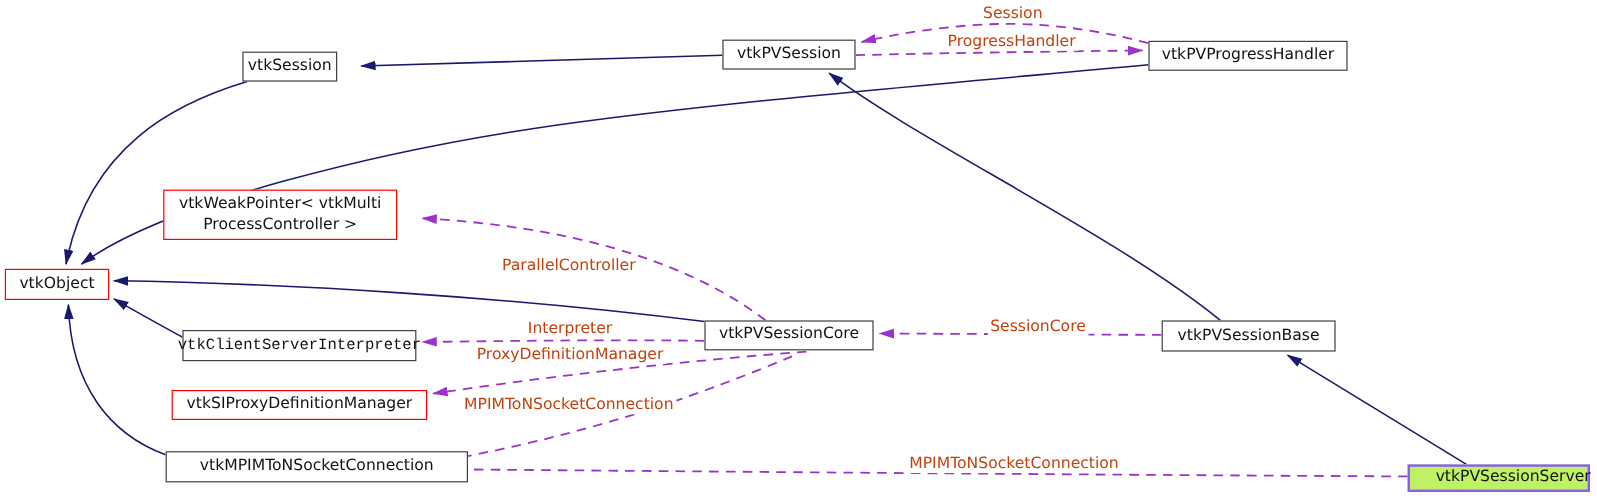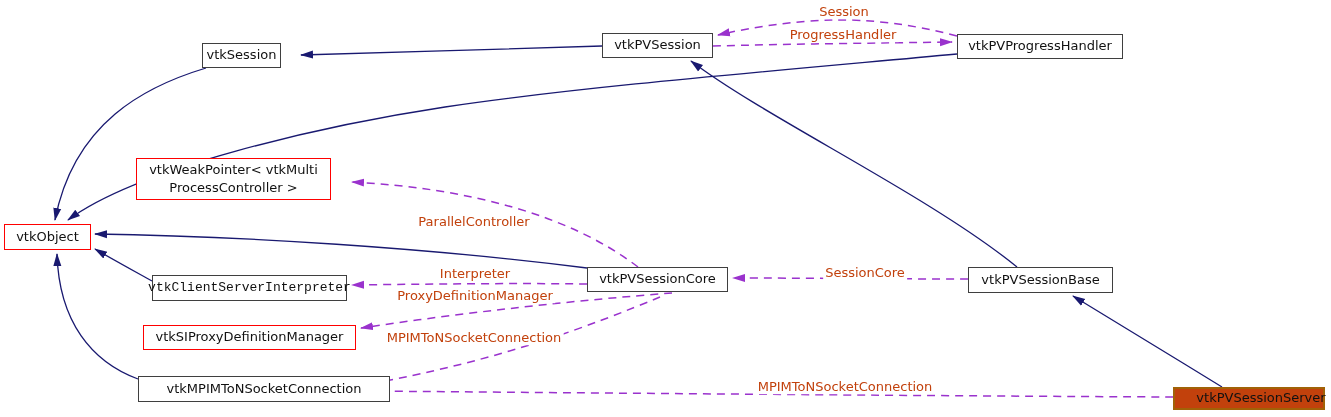--- a/index.html
+++ b/index.html
@@ -12,21 +12,21 @@
   .edge.inheritance{stroke:#191970;stroke-width:1.3px;}
   .edge.usage{stroke:#9a32cd;stroke-width:1.5px;stroke-dasharray:8,6;}
   .node{
     position:absolute;box-sizing:border-box;
     display:flex;align-items:center;justify-content:center;
     text-align:center;font-size:13px;line-height:1.4;color:#111111;
     background:#ffffff;border:1px solid #3f3f3f;
     white-space:pre-line;cursor:pointer;
   }
   .node.alert{border-color:#ff0000;}
-  .node.focus{background:#c2410c;border:2px solid #a16207;padding-left:24px;}
+  .node.focus{background:#bef264;border:2px solid #8b5cf6;padding-left:24px;}
   .edge-label{
     position:absolute;transform:translate(-50%,-52%);
     font-size:13px;color:#c2410c;background:#ffffff;
     padding:0 2px;white-space:nowrap;
   }
 </style>
 </head>
 <body>
 
 <div class="stage">

